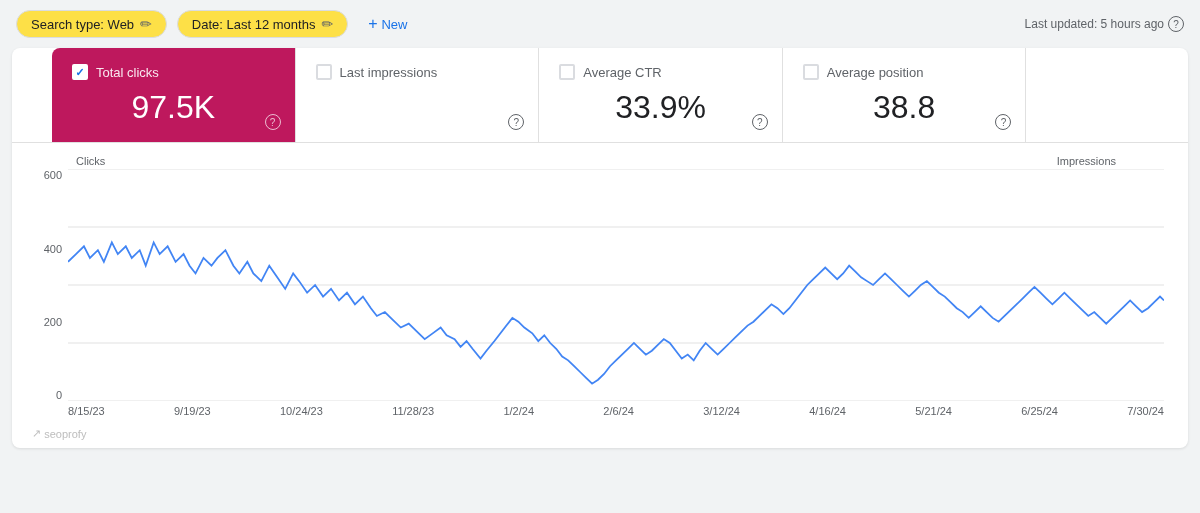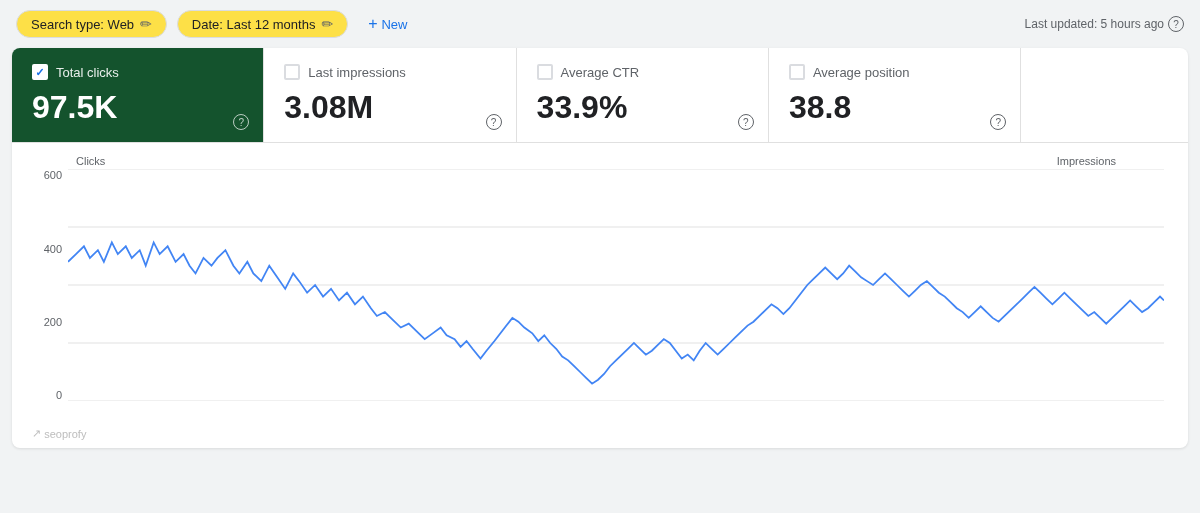--- a/index.html
+++ b/index.html
@@ -82,23 +82,24 @@
     }
     .metric-card {
       flex: 1;
       padding: 16px 20px;
       border-right: 1px solid #e0e0e0;
       position: relative;
       cursor: pointer;
     }
     .metric-card:last-child { border-right: none; }
     .metric-card.active {
-      background: #14532d;
+      background: #be185d;
       color: white;
       border-radius: 8px 0 0 0;
+      margin-left: 40px;
     }
     .metric-card.active .metric-label { color: white; }
     .metric-card.active .metric-value { color: white; }
     .metric-card.active .help-circle { border-color: rgba(255,255,255,0.7); color: rgba(255,255,255,0.7); }
     .metric-header {
       display: flex;
       align-items: center;
       gap: 8px;
       margin-bottom: 8px;
     }
@@ -123,23 +124,24 @@
       font-weight: bold;
     }
     .metric-label {
       font-size: 13px;
       color: #5f6368;
       font-weight: 500;
     }
     .metric-card.active .metric-label { color: rgba(255,255,255,0.9); }
     .metric-value {
       font-size: 32px;
-      font-weight: 700;
+      font-weight: 400;
       color: #202124;
       line-height: 1.2;
+      text-align: center;
     }
     .metric-footer {
       position: absolute;
       bottom: 12px;
       right: 14px;
     }
     .chart-area {
       padding: 12px 16px 12px 8px;
       position: relative;
       height: 305px;
@@ -217,21 +219,20 @@
       <div class="metric-footer">
         <span class="help-circle">?</span>
       </div>
     </div>
 
     <div class="metric-card">
       <div class="metric-header">
         <div class="metric-checkbox"></div>
         <span class="metric-label">Last impressions</span>
       </div>
-      <div class="metric-value">3.08M</div>
       <div class="metric-footer">
         <span class="help-circle">?</span>
       </div>
     </div>
 
     <div class="metric-card">
       <div class="metric-header">
         <div class="metric-checkbox"></div>
         <span class="metric-label">Average CTR</span>
       </div>
@@ -278,19 +279,32 @@
         <line x1="0" y1="120" x2="1100" y2="120" stroke="#e0e0e0" stroke-width="1"></line>
         <line x1="0" y1="180" x2="1100" y2="180" stroke="#e0e0e0" stroke-width="1"></line>
         <line x1="0" y1="240" x2="1100" y2="240" stroke="#e0e0e0" stroke-width="1"></line>
 
         <polyline fill="none" stroke="#4285f4" stroke-width="1.8" points="
             0,96 8,88 16,80 22,92 30,84 36,96 44,76 50,88 58,80 64,92 72,84 78,100 86,76 92,88 100,80 108,96 116,88 122,100 128,108 136,92 144,100 150,92 158,84 166,100 172,108 180,96 186,108 194,116 202,100 210,112 218,124 226,108 232,116 240,128 248,120 256,132 264,124 272,136 280,128 288,140 296,132 304,144 310,152 318,148 326,156 334,164 342,160 350,168 358,176 366,170 374,164 380,172 388,176 394,184 400,178 406,186 414,196 420,188 428,178 434,170 440,162 446,154 452,158 458,164 466,170 472,178 478,172 484,180 490,186 496,194 502,198 508,204 514,210 520,216 526,222 532,218 538,212 544,204 550,198 556,192 562,186 568,180 574,186 580,192 586,188 592,182 598,176 604,180 610,188 616,196 622,192 628,198 634,188 640,180 646,186 652,192 658,186 664,180 670,174 676,168 682,162 688,158 694,152 700,146 706,140 712,144 718,150 724,144 730,136 736,128 742,120 748,114 754,108 760,102 766,108 772,114 778,108 784,100 790,106 796,112 802,116 808,120 814,114 820,108 826,114 832,120 838,126 844,132 850,126 856,120 862,116 868,122 874,128 880,132 886,138 892,144 898,148 904,154 910,148 916,142 922,148 928,154 934,158 940,152 946,146 952,140 958,134 964,128 970,122 976,128 982,134 988,140 994,134 1000,128 1006,134 1012,140 1018,146 1024,152 1030,148 1036,154 1042,160 1048,154 1054,148 1060,142 1066,136 1072,142 1078,148 1084,144 1090,138 1096,132 1100,136
           "></polyline>
       </svg>
     </div>
 
+    <div class="x-axis">
+      <span>8/15/23</span>
+      <span>9/19/23</span>
+      <span>10/24/23</span>
+      <span>11/28/23</span>
+      <span>1/2/24</span>
+      <span>2/6/24</span>
+      <span>3/12/24</span>
+      <span>4/16/24</span>
+      <span>5/21/24</span>
+      <span>6/25/24</span>
+      <span>7/30/24</span>
+    </div>
 
     <div class="watermark">
       <span>↗</span>
       <span>seoprofy</span>
     </div>
   </div>
 </div>
 
 </body></html>

